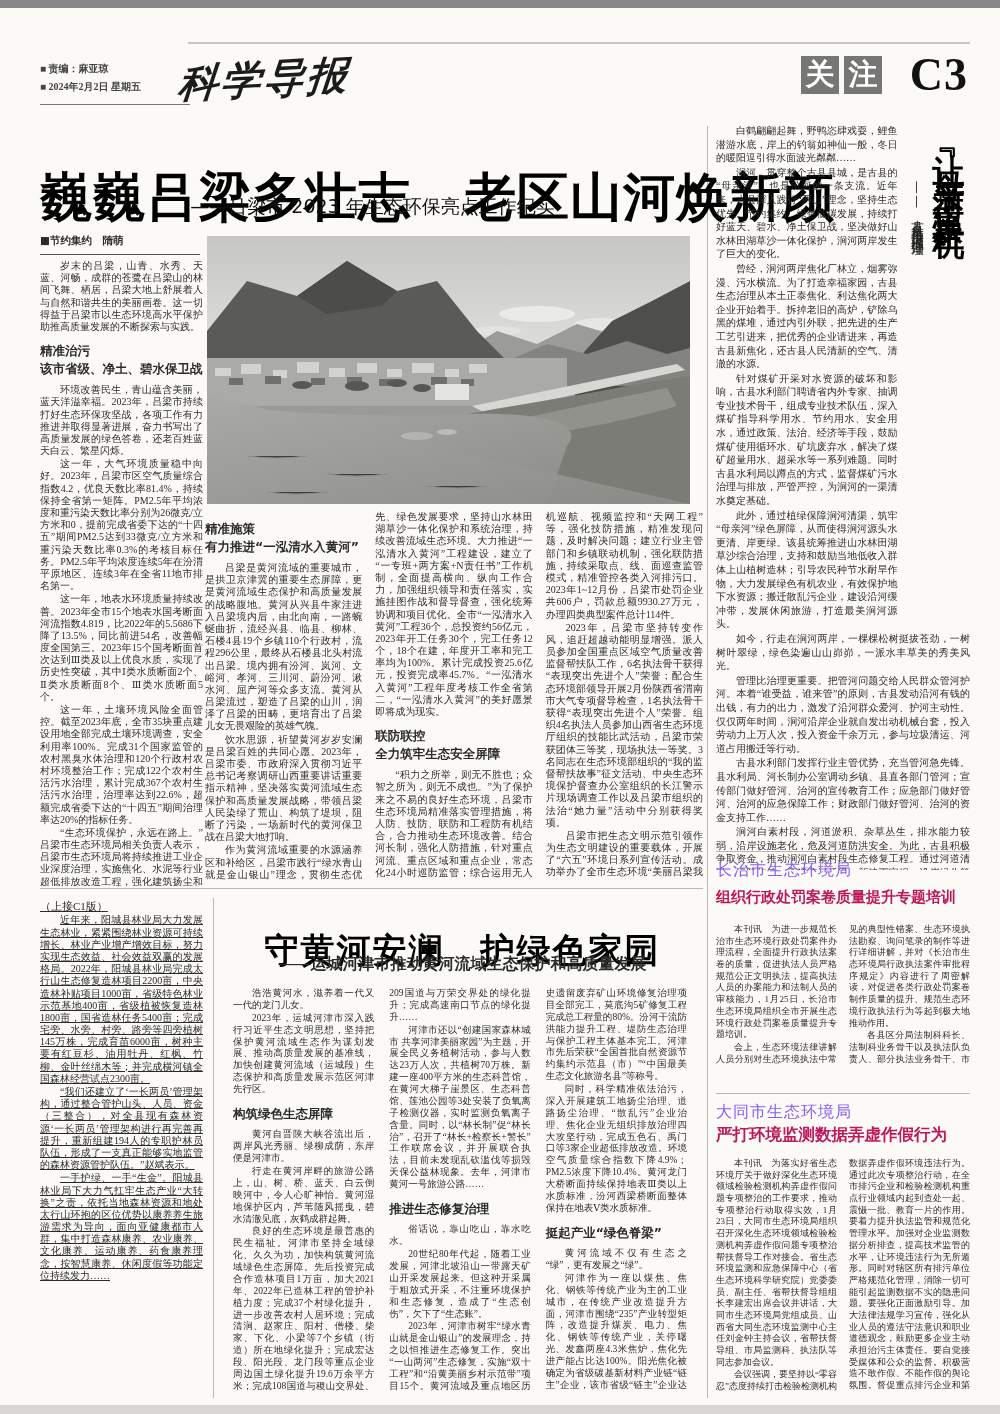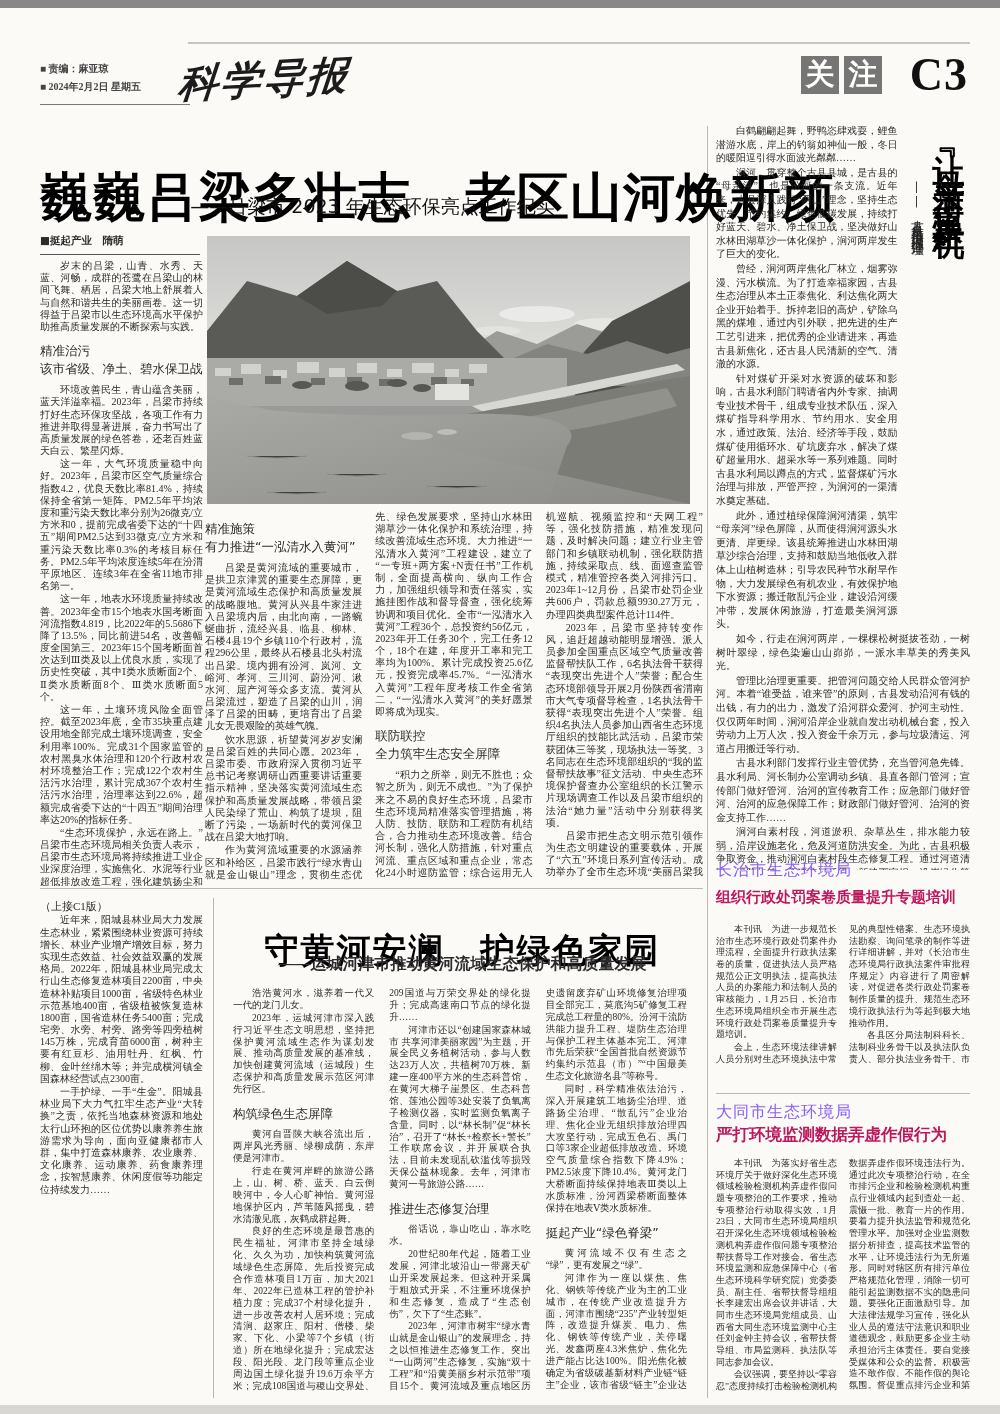--- a/index.html
+++ b/index.html
@@ -21,27 +21,27 @@
   .hr{position:absolute;height:1px;background:#b9b8b4;}
   
   .main-title{position:absolute;top:120px;left:40px;width:665px;text-align:center;font-size:52px;
               font-weight:900;color:#000;letter-spacing:1px;white-space:nowrap;}
   .main-sub{position:absolute;top:186px;left:40px;width:665px;text-align:center;font-size:19px;color:#111;}
   .byline-row{position:absolute;top:226px;left:40px;width:160px;font-size:10.5px;font-weight:bold;
               border-bottom:1.5px solid #555;padding-bottom:6px;}
   .body-text{font-size:10px;line-height:1.22;text-align:justify;overflow:hidden;}
   .body-text p{margin:0 0 1px;text-indent:2em;}
   .intro-col{position:absolute;top:252px;left:40px;width:163px;height:626px;}
-  .colhead{font-size:12.5px;font-weight:normal;line-height:1.4;margin:9px 0 7px;text-indent:0 !important;}
+  .colhead{font-size:12.5px;font-weight:bold;line-height:1.4;margin:9px 0 7px;text-indent:0 !important;}
   .colhead div{text-indent:0;}
   .photo-wrap{position:absolute;top:228px;left:207px;width:483px;height:268px;background:#9a9a98;}
   .photo-wrap svg{display:block;width:100%;height:100%;}
   .threecol{position:absolute;top:503px;left:205px;width:498px;height:372px;column-count:3;column-gap:13px;}
   
-  .c1-strip{position:absolute;top:892px;left:40px;width:163px;height:500px;}
+  .c1-strip{position:absolute;top:892px;left:40px;width:163px;height:500px;text-decoration:underline;}
   .c1-label{font-size:11px;margin:0 0 6px;text-indent:0 !important;}
   
   .shou-title{position:absolute;top:892px;left:222px;width:481px;text-align:center;font-size:34px;
               font-weight:900;color:#000;letter-spacing:2px;white-space:nowrap;}
   .shou-sub{position:absolute;top:946px;left:222px;width:481px;text-align:center;font-size:16px;font-weight:bold;}
   .shou-body{position:absolute;top:980px;left:233px;width:454px;height:410px;column-count:3;column-gap:15px;
              font-size:9.5px;line-height:1.25;}
   
   .muqin{position:absolute;top:116px;left:716px;width:254px;height:746px;font-size:10px;line-height:1.36;}
   .vtitle-wrap{float:right;writing-mode:vertical-rl;height:468px;margin:6px 0 10px 12px;}
@@ -76,21 +76,21 @@
   <div class="pageno">C3</div>
 
   <div class="vr" style="left:707px;top:118px;height:1272px;"></div>
   <div class="vr" style="left:213px;top:890px;height:500px;"></div>
   <div class="hr" style="left:40px;top:880px;width:663px;"></div>
   <div class="hr" style="left:716px;top:843px;width:254px;"></div>
   <div class="hr" style="left:716px;top:1085px;width:254px;"></div>
 
   <h1 class="main-title hei">巍巍吕梁多壮志　老区山河焕新颜</h1>
   <div class="main-sub hei">——吕梁市 2023 年生态环保亮点工作纪实</div>
-  <div class="byline-row hei">■挺起产业　隋萌</div>
+  <div class="byline-row hei">■节约集约　隋萌</div>
 
   <div class="intro-col body-text">
     <div>
         <p class="">岁末的吕梁，山青、水秀、天蓝、河畅，成群的苍鹭在吕梁山的林间飞舞、栖居，吕梁大地上舒展着人与自然和谐共生的美丽画卷。这一切得益于吕梁市以生态环境高水平保护助推高质量发展的不断探索与实践。</p>
       </div>
     <div class="colhead hei">
       <div>精准治污</div>
       <div>该市省级、净土、碧水保卫战</div>
     </div>
     <div>
@@ -186,20 +186,21 @@
         <p class="">“积力之所举，则无不胜也；众智之所为，则无不成也。”为了保护来之不易的良好生态环境，吕梁市生态环境局精准落实管理措施，将人防、技防、联防和工程防有机结合，合力推动生态环境改善。结合河长制，强化人防措施，针对重点河流、重点区域和重点企业，常态化24小时巡防监管；综合运用无人机巡航、视频监控和“天网工程”等，强化技防措施，精准发现问题，及时解决问题；建立行业主管部门和乡镇联动机制，强化联防措施，持续采取点、线、面巡查监管模式，精准管控各类入河排污口。2023年1~12月份，吕梁市处罚企业共606户，罚款总额9930.27万元，办理四类典型案件总计114件。</p>
         <p class="">2023年，吕梁市坚持转变作风，追赶超越动能明显增强。派人员参加全国重点区域空气质量改善监督帮扶队工作，6名执法骨干获得“表现突出先进个人”荣誉；配合生态环境部领导开展2月份陕西省渭南市大气专项督导检查，1名执法骨干获得“表现突出先进个人”荣誉。组织4名执法人员参加山西省生态环境厅组织的技能比武活动，吕梁市荣获团体三等奖，现场执法一等奖。3名同志在生态环境部组织的“我的监督帮扶故事”征文活动、中央生态环境保护督查办公室组织的长江警示片现场调查工作以及吕梁市组织的法治“她力量”活动中分别获得奖项。</p>
         <p class="">吕梁市把生态文明示范引领作为生态文明建设的重要载体，开展了“六五”环境日系列宣传活动。成功举办了全市生态环境“美丽吕梁我的家”歌咏比赛，组织拍摄的歌曲《美丽山西我的家》MV荣获山西省第十三届精神文明建设“五个一工程”优秀作品奖。表彰生态环境保护先进单位30个、先进个人61个。圆满协办了碛口古镇“大河论坛·黄河峰会”，指导推动方山县、交口县、中阳县、岚县申报创建第二批省级生态文明建设示范区，方山县成功创建省级生态文明建设示范区。</p>
       </div>
   </div>
 
   <div class="c1-strip body-text">
     <p class="c1-label">（上接C1版）</p>
     <div>
         <p class="">近年来，阳城县林业局大力发展生态林业，紧紧围绕林业资源可持续增长、林业产业增产增效目标，努力实现生态效益、社会效益双赢的发展格局。2022年，阳城县林业局完成太行山生态修复造林项目2200亩，中央造林补贴项目1000亩，省级特色林业示范基地400亩，省级植被恢复造林1800亩，国省造林任务5400亩；完成宅旁、水旁、村旁、路旁等四旁植树145万株，完成育苗6000亩，树种主要有红豆杉、油用牡丹、红枫、竹柳、金叶丝绵木等；并完成横河镇全国森林经营试点2300亩。</p>
+        <p class="">“我们还建立了‘一长两员’管理架构，通过整合管护山头、人员、资金（三整合），对全县现有森林资源‘一长两员’管理架构进行再完善再提升，重新组建194人的专职护林员队伍，形成了一支真正能够实地监管的森林资源管护队伍。”赵斌表示。</p>
         <p class="">一手护绿、一手“生金”。阳城县林业局下大力气扛牢生态产业“大转换”之责，依托当地森林资源和地处太行山环抱的区位优势以康养养生旅游需求为导向，面向亚健康都市人群，集中打造森林康养、农业康养、文化康养、运动康养、药食康养理念，按智慧康养、休闲度假等功能定位持续发力……</p>
       </div>
   </div>
 
   <h2 class="shou-title">守黄河安澜　护绿色家园</h2>
   <div class="shou-sub">——运城河津市推动黄河流域生态保护和高质量发展</div>
   <div class="shou-body body-text">
     <div>
         <p class="">浩浩黄河水，滋养着一代又一代的龙门儿女。</p>
         <p class="">2023年，运城河津市深入践行习近平生态文明思想，坚持把保护黄河流域生态作为谋划发展、推动高质量发展的基准线，加快创建黄河流域（运城段）生态保护和高质量发展示范区河津先行区。</p>

